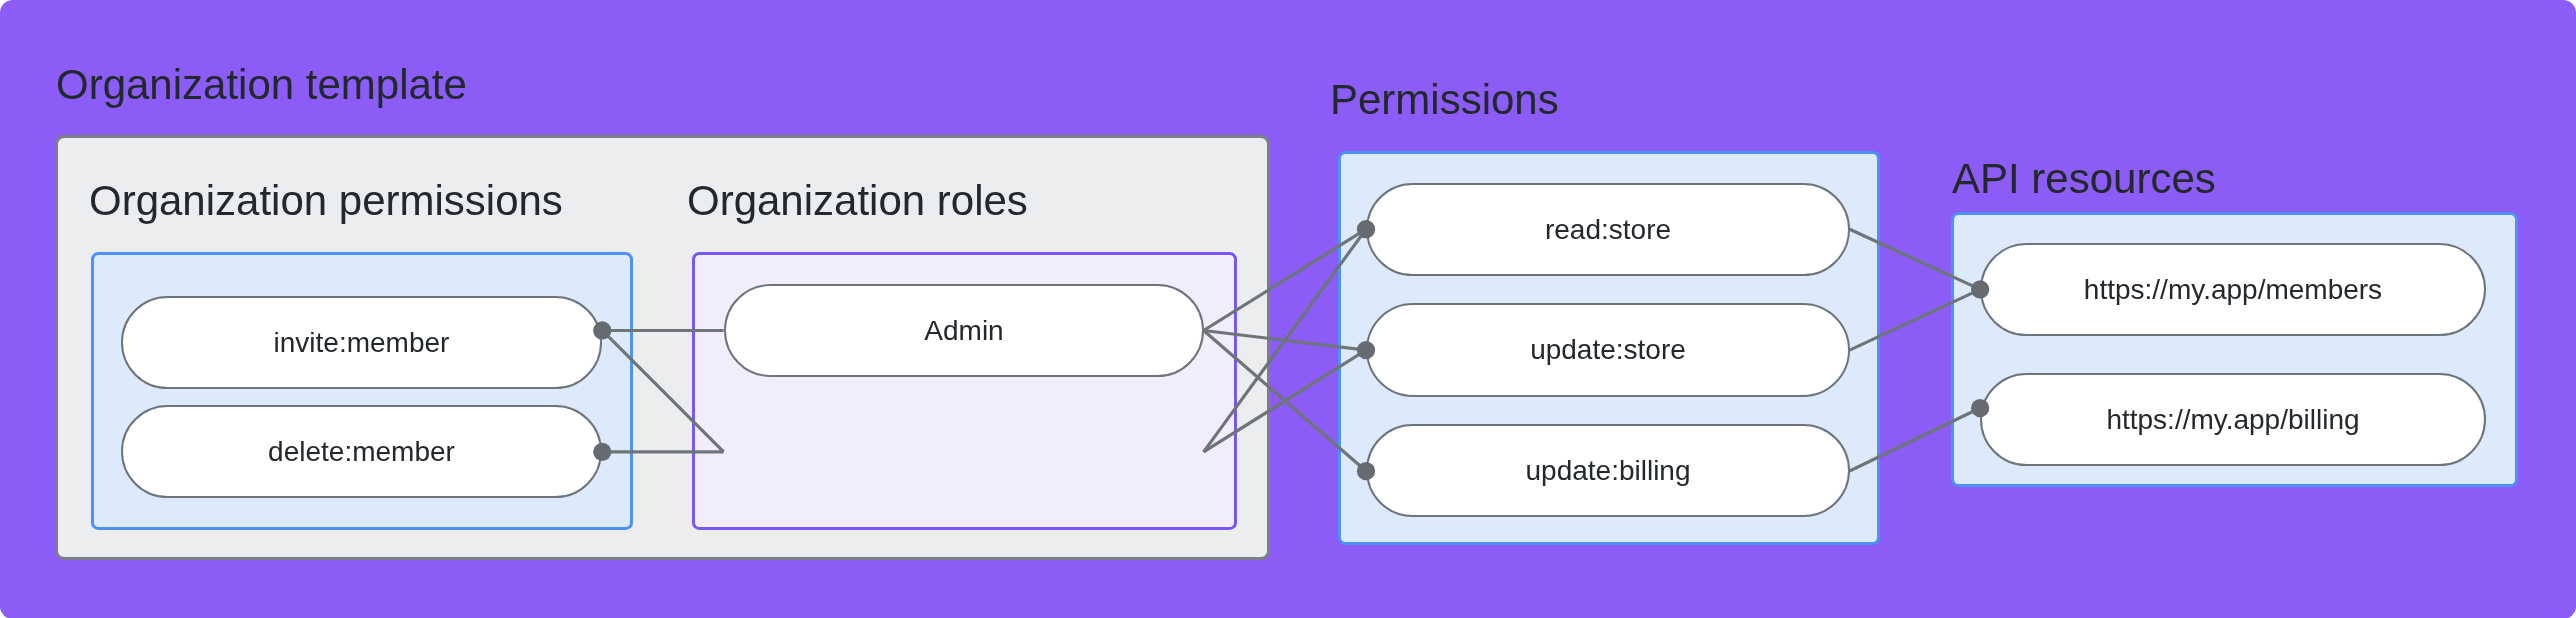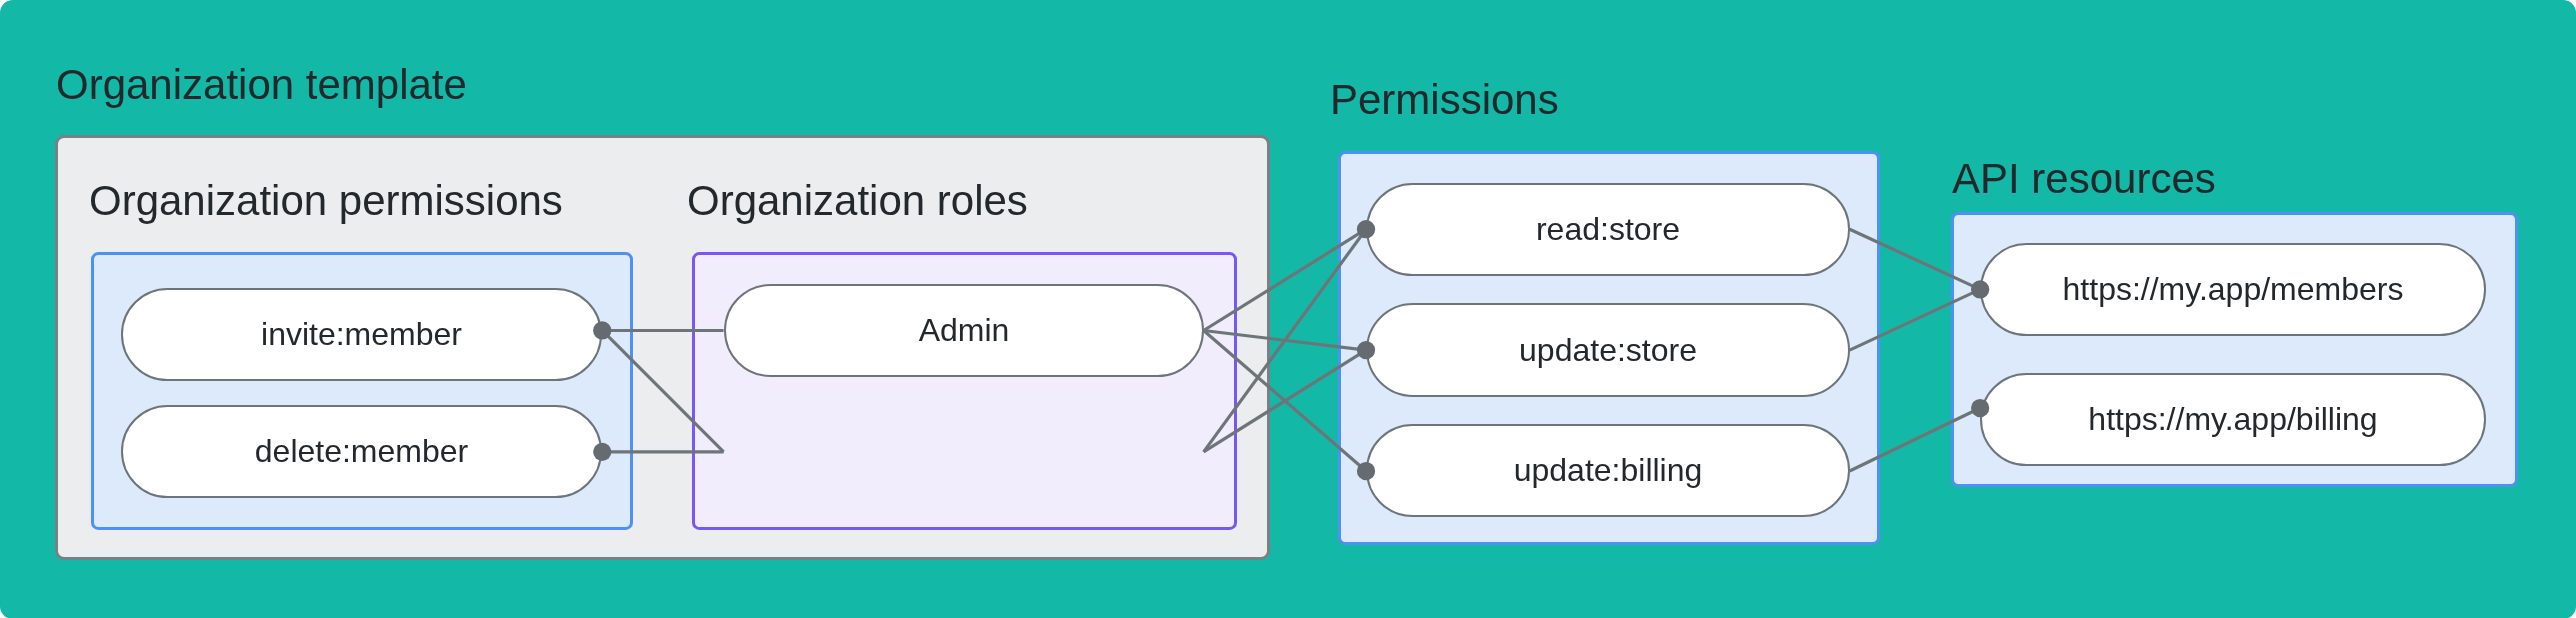--- a/index.html
+++ b/index.html
@@ -1,19 +1,19 @@
 <!DOCTYPE html>
 <html style="font-size:14.6px"><head>
 <meta charset="utf-8">
 <style>
   html,body { margin:0; padding:0; background:#ffffff; }
   #canvas {
     position:relative;
     width:2576px; height:619px;
-    background:#14b8a6;
+    background:#8b5cf6;
     border-radius:12.8px;
     overflow:hidden;
     font-family:"Liberation Sans", sans-serif;
     color:#23282d;
   }
   .heading {
     position:absolute;
     font-size:42px;
     line-height:1.2;
     font-weight:400;
@@ -43,32 +43,32 @@
     left:1951px; top:212px; width:567px; height:275px;
     background:#ddeafb; border:3.7px solid #4e91f6; border-radius:7.3px;
   }
   .pill {
     position:absolute;
     box-sizing:border-box;
     display:flex; align-items:center; justify-content:center;
     background:#ffffff;
     border:2.7px solid #6e757a;
     border-radius:55px;
-    font-size:32px;
+    font-size:28px;
     color:#23282d;
     white-space:nowrap;
   }
   
   #h-org-template   { left:56px;   top:60px;  }
   #h-org-permissions{ left:89px;   top:176px; }
   #h-org-roles      { left:687px;  top:176px; }
   #h-permissions    { left:1330px; top:75px;  }
   #h-api-resources  { left:1952px; top:154px; }
   
-  #pill-invite  { left:121px;  top:288px; width:481px; height:93px; }
+  #pill-invite  { left:121px;  top:296px; width:481px; height:93px; }
   #pill-delete  { left:121px;  top:405px; width:481px; height:93px; }
   #pill-admin   { left:724px;  top:284px; width:480px; height:93px;text-align:center; }
   #pill-member  { left:724px;  top:405px; width:480px; height:93px; }
   #pill-read    { left:1366px; top:183px; width:484px; height:93px; }
   #pill-update  { left:1366px; top:303px; width:484px; height:94px; }
   #pill-manage  { left:1366px; top:424px; width:484px; height:93px; }
   #pill-members { left:1980px; top:243px; width:506px; height:93px; }
   #pill-billing { left:1980px; top:373px; width:506px; height:93px; }
   #edges-svg {
     position:absolute; left:0; top:0; width:2576px; height:619px;

